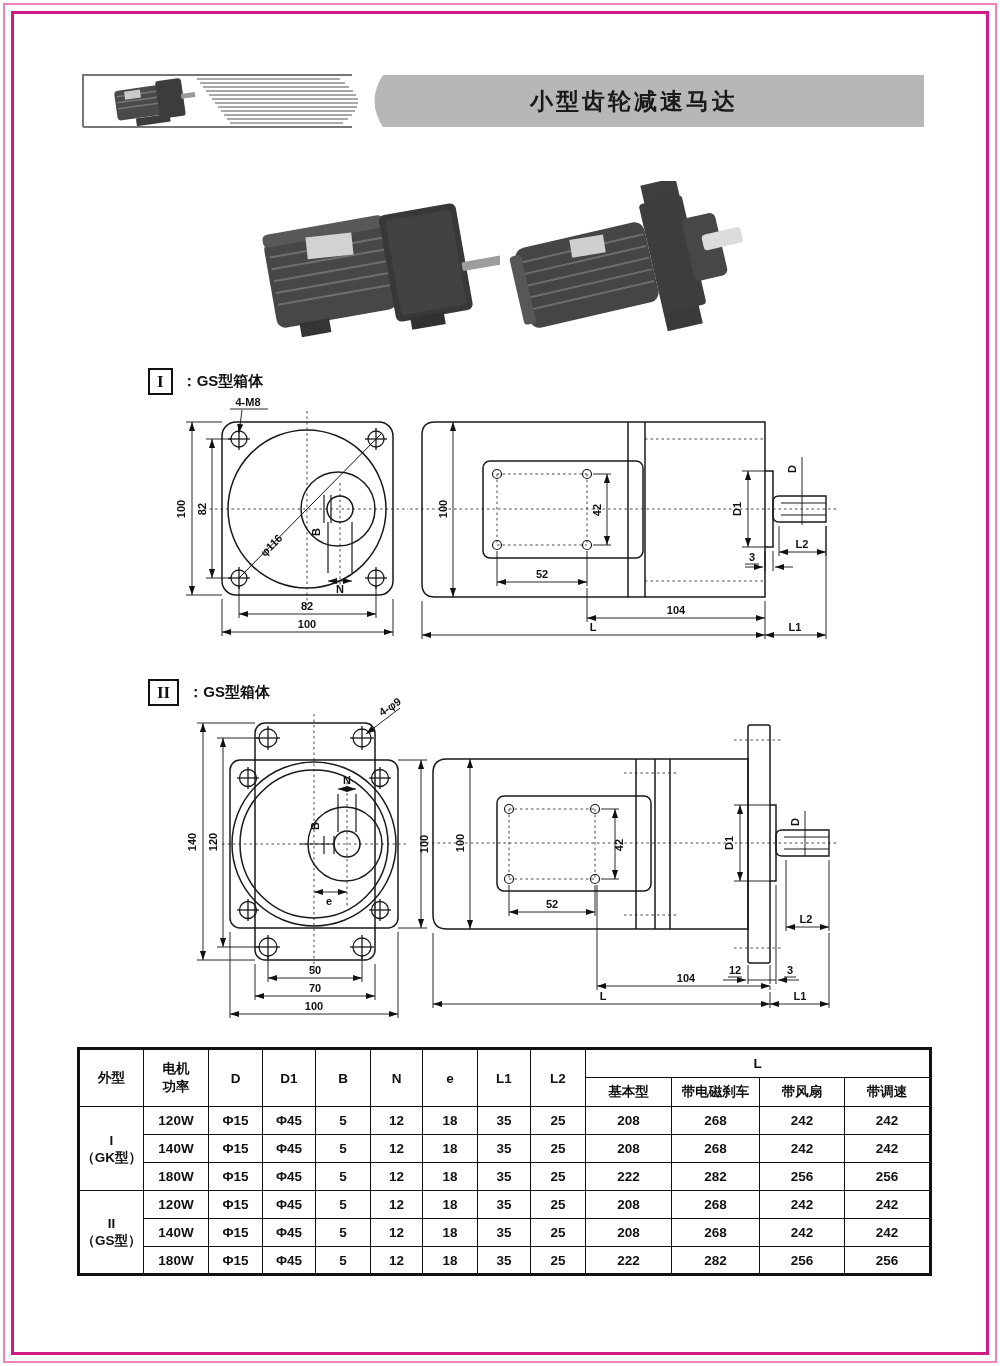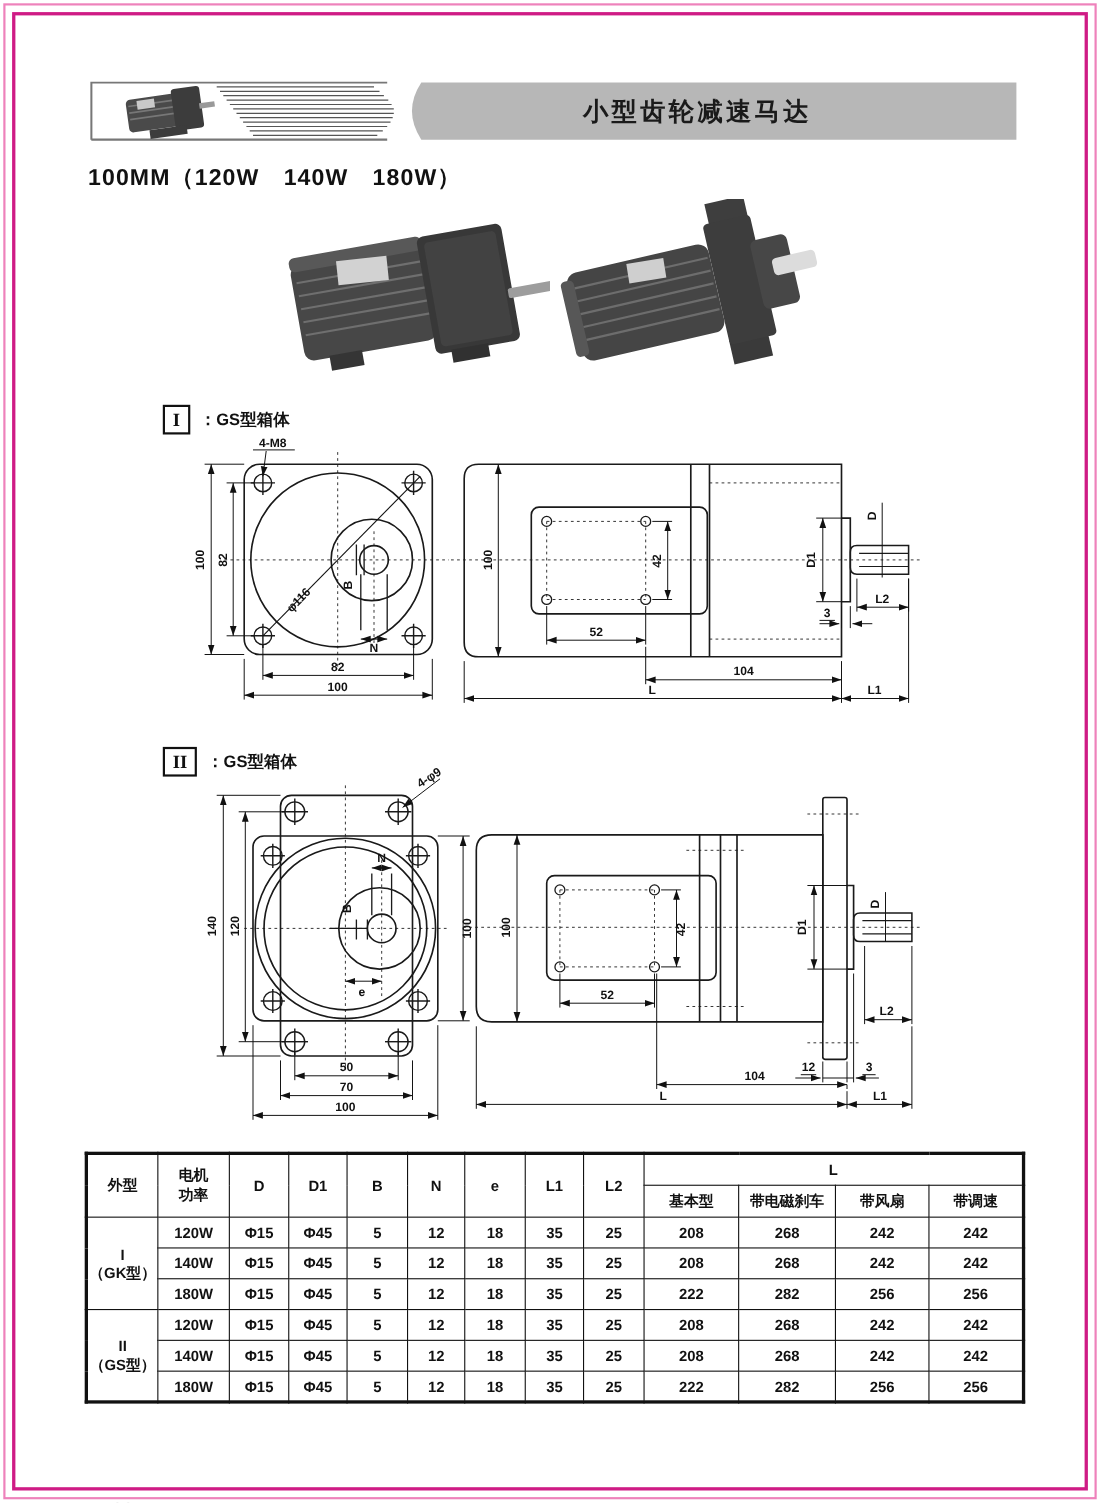--- a/index.html
+++ b/index.html
@@ -64,21 +64,20 @@
         <rect x="44" y="14" width="16" height="8" fill="#c9c9c9"></rect>
         <rect x="76" y="8" width="26" height="38" rx="3" fill="#3c3c3c"></rect>
         <rect x="100" y="24" width="14" height="5" fill="#999"></rect>
         <rect x="52" y="42" width="34" height="8" fill="#3c3c3c"></rect>
       </g>
       <path d="M301,1 H842 V53 H301 Q284,27 301,1 Z" fill="#b7b7b7"></path>
       <text class="banner-title" x="552" y="35" text-anchor="middle">小型齿轮减速马达</text>
     </svg>
   </div>
 
-  <div class="sec-title">100MM（120W　140W　180W）</div>
 
   <svg class="photo1" width="248" height="168" viewBox="0 0 248 168">
     <g transform="rotate(-10 120 84)">
       <rect x="18" y="34" width="122" height="88" rx="9" fill="#474747"></rect>
       <rect x="18" y="27" width="122" height="13" rx="5" fill="#585858"></rect>
       <g stroke="#6f6f6f" stroke-width="2">
         <line x1="22" y1="50" x2="138" y2="50"></line>
           <line x1="22" y1="62" x2="138" y2="62"></line>
         <line x1="22" y1="74" x2="138" y2="74"></line>
           <line x1="22" y1="86" x2="138" y2="86"></line>

